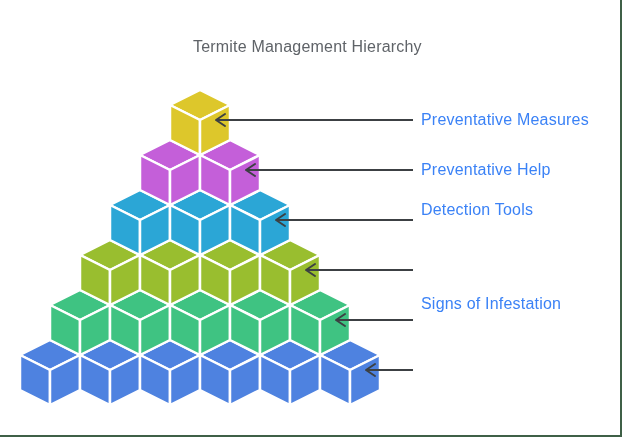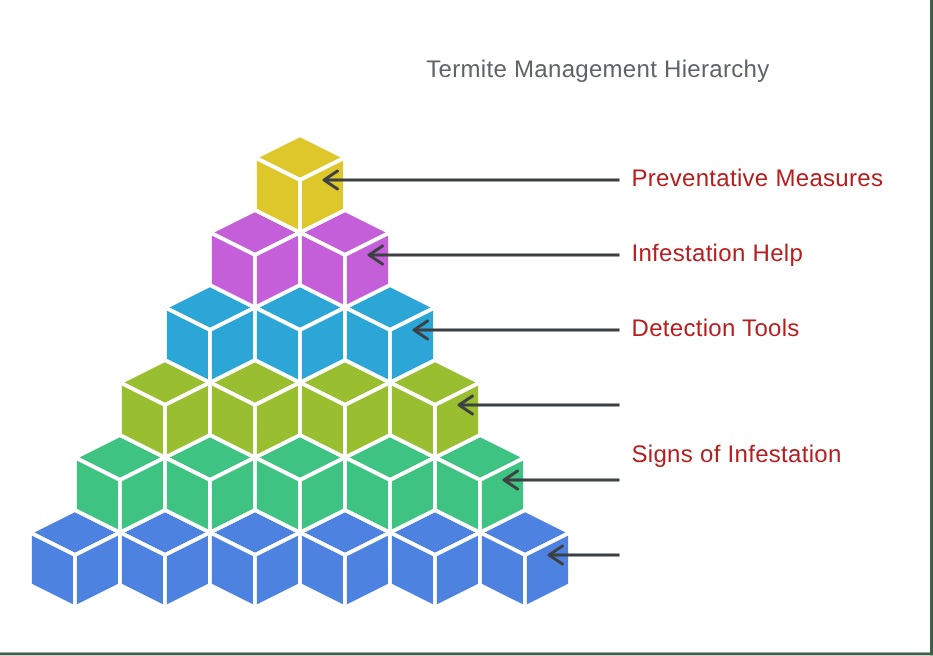--- a/index.html
+++ b/index.html
@@ -9,33 +9,33 @@
     box-sizing:border-box;
     background:#ffffff;
     border-right:2px solid #3f6047;
     border-bottom:2px solid #3f6047;
     overflow:hidden;
     font-family:"Liberation Sans", sans-serif;
   }
   .title{
     position:absolute;
     top:38px;left:193px;width:320px;
-    text-align:right;
+    text-align:left;
     font-size:16px;
     color:#5f6368;
     letter-spacing:.2px;
     white-space:nowrap;
   }
   .pyramid-svg{position:absolute;left:0;top:0;}
   .level-label{
     position:absolute;
     left:421px;
     height:20px;line-height:20px;
     font-size:16px;
-    color:#b91c1c;
+    color:#3b82f6;
     letter-spacing:.2px;
     white-space:nowrap;
   }
 </style>
 </head>
 <body>
 
 <div class="page">
 
   <div class="title">Termite Management Hierarchy</div>
@@ -136,17 +136,17 @@
         <line x1="336" y1="320" x2="413" y2="320" stroke="#3c4043" stroke-width="2"></line>
         <polyline points="345,314 336,320 345,326" fill="none" stroke="#3c4043" stroke-width="2" stroke-linecap="round" stroke-linejoin="round"></polyline>
       </g>
       <g>
         <line x1="366" y1="370" x2="413" y2="370" stroke="#3c4043" stroke-width="2"></line>
         <polyline points="375,364 366,370 375,376" fill="none" stroke="#3c4043" stroke-width="2" stroke-linecap="round" stroke-linejoin="round"></polyline>
       </g>
     </svg>
 
   <div class="level-label" style="top:110px">Preventative Measures</div>
-  <div class="level-label" style="top:160px">Infestation Help</div>
-  <div class="level-label" style="top:210px">Detection Tools</div>
+  <div class="level-label" style="top:160px">Preventative Help</div>
+  <div class="level-label" style="top:200px">Detection Tools</div>
   <div class="level-label" style="top:294px">Signs of Infestation</div>
 
 </div>
 
 </body></html>

